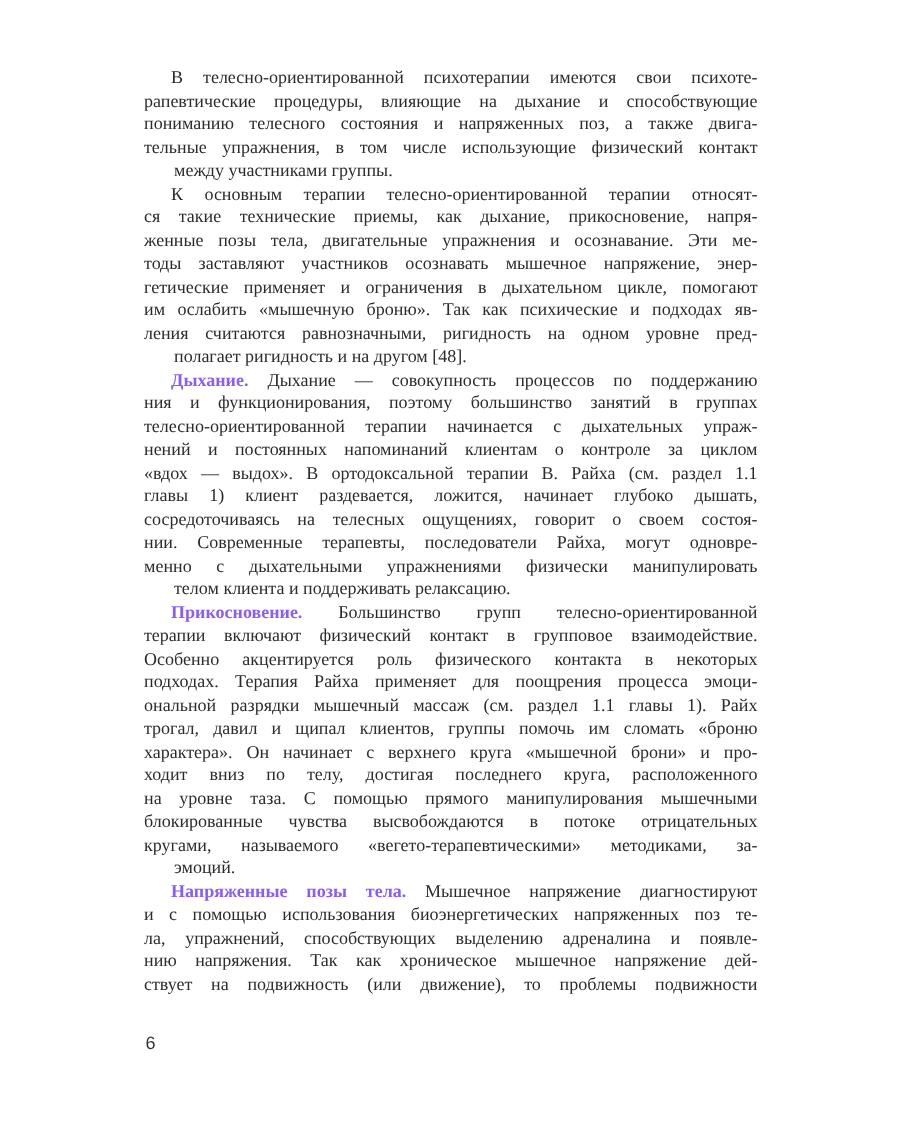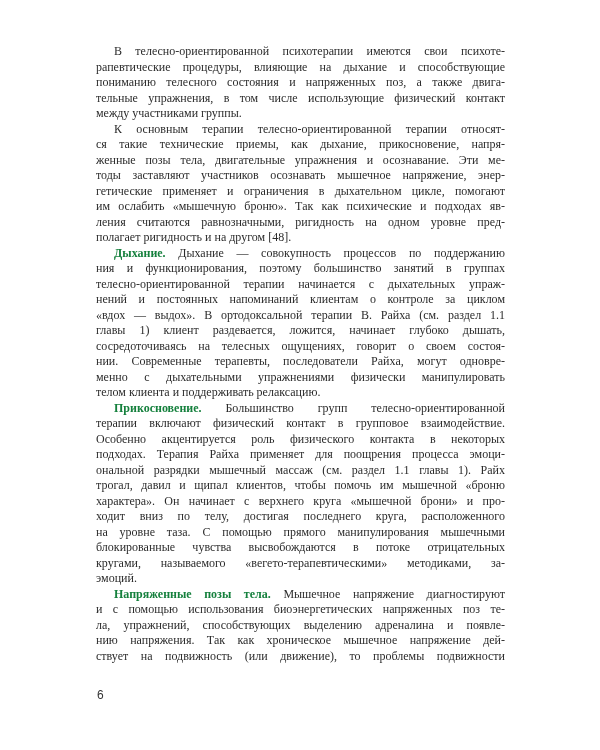--- a/index.html
+++ b/index.html
@@ -32,29 +32,30 @@
       text-align-last: left;
     }
     .para .line {
       display: block;
       text-align: justify;
       text-align-last: justify;
       white-space: nowrap;
     }
     .para .line.last {
       text-align-last: left;
+      margin-left: 20px;
     }
     .para .line.first {
       text-indent: 18px;
     }
     .para .line:not(.first) {
       text-indent: 0;
     }
     .heading-inline {
-      color: #15803d;
+      color: #8b5cf6;
       font-weight: bold;
     }
     .page-number {
       position: absolute;
       left: 97px;
       top: 688px;
       font-family: "Liberation Sans", "DejaVu Sans", sans-serif;
       font-size: 12px;
       color: #333333;
     }
@@ -91,21 +92,21 @@
       <span class="line"><span>нии. Современные терапевты, последователи Райха, могут одновре-</span></span>
       <span class="line"><span>менно с дыхательными упражнениями физически манипулировать</span></span>
       <span class="line last"><span>телом клиента и поддерживать релаксацию.</span></span>
     </div>
     <div class="para">
       <span class="line first"><span class="heading-inline">Прикосновение.</span><span> Большинство групп телесно-ориентированной</span></span>
       <span class="line"><span>терапии включают физический контакт в групповое взаимодействие.</span></span>
       <span class="line"><span>Особенно акцентируется роль физического контакта в некоторых</span></span>
       <span class="line"><span>подходах. Терапия Райха применяет для поощрения процесса эмоци-</span></span>
       <span class="line"><span>ональной разрядки мышечный массаж (см. раздел 1.1 главы 1). Райх</span></span>
-      <span class="line"><span>трогал, давил и щипал клиентов, чтобы помочь им мышечной «броню</span></span>
+      <span class="line"><span>трогал, давил и щипал клиентов, группы помочь им сломать «броню</span></span>
       <span class="line"><span>характера». Он начинает с верхнего круга «мышечной брони» и про-</span></span>
       <span class="line"><span>ходит вниз по телу, достигая последнего круга, расположенного</span></span>
       <span class="line"><span>на уровне таза. С помощью прямого манипулирования мышечными</span></span>
       <span class="line"><span>блокированные чувства высвобождаются в потоке отрицательных</span></span>
       <span class="line"><span>кругами, называемого «вегето-терапевтическими» методиками, за-</span></span>
       <span class="line last"><span>эмоций.</span></span>
     </div>
     <div class="para">
       <span class="line first"><span class="heading-inline">Напряженные позы тела.</span><span> Мышечное напряжение диагностируют</span></span>
       <span class="line"><span>и с помощью использования биоэнергетических напряженных поз те-</span></span>

